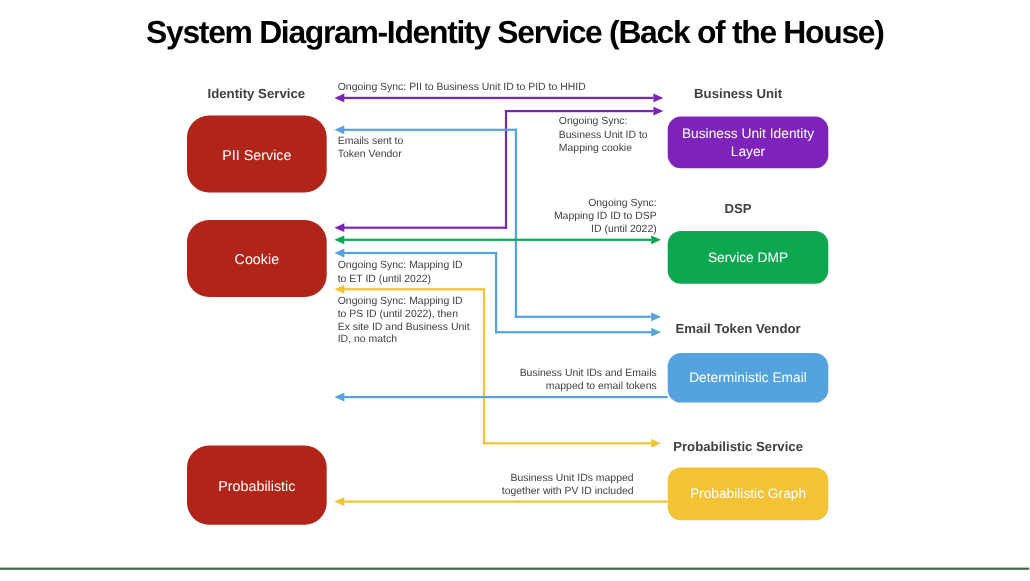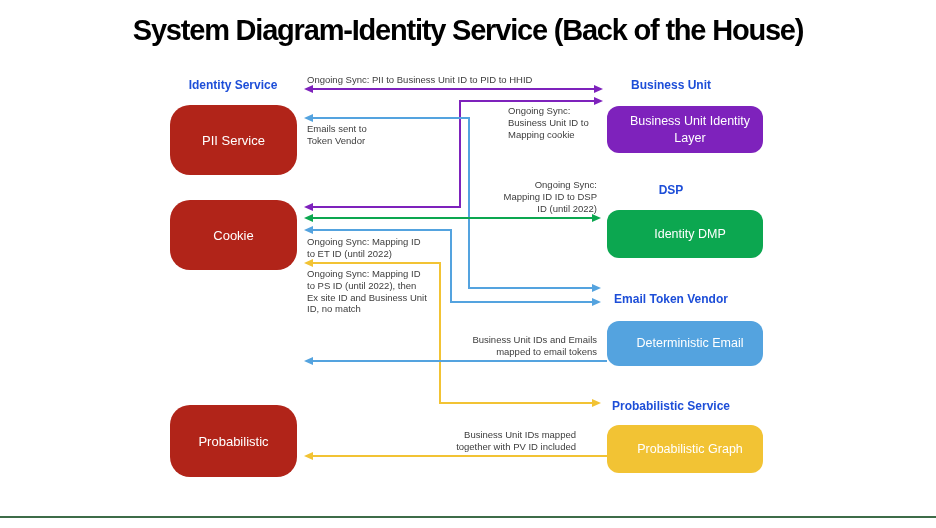--- a/index.html
+++ b/index.html
@@ -6,32 +6,31 @@
   .canvas{
     position:relative;width:936px;height:528px;background:#ffffff;overflow:hidden;
     font-family:"Liberation Sans",sans-serif;
   }
   .title{
     position:absolute;top:14px;left:0;width:936px;text-align:center;
     font-size:29px;font-weight:bold;letter-spacing:-1.2px;color:#000;
   }
   .chead{
     position:absolute;width:160px;text-align:center;
-    font-size:12px;font-weight:700;color:#1d4ed8;
+    font-size:12px;font-weight:700;color:#404040;
   }
   .lbox{
     position:absolute;left:170px;width:127px;border-radius:20px;
     color:#fff;font-size:13px;display:flex;align-items:center;justify-content:center;
     text-align:center;background:#B12419;
   }
   .rbox{
     position:absolute;left:607px;width:146px;border-radius:12px;
     color:#fff;font-size:12.5px;line-height:1.3;display:flex;align-items:center;justify-content:center;
     text-align:center;
-    padding-left:10px;
   }
   .bg-purple{background:#7E22BC;}
   .bg-green{background:#0CA750;}
   .bg-blue{background:#54A3DF;}
   .bg-yellow{background:#F2C334;}
   .p{color:#7E22BC;}
   .g{color:#0CA750;}
   .b{color:#54A3DF;}
   .y{color:#F2C334;}
   .line{position:absolute;background:currentColor;}
@@ -59,21 +58,21 @@
   <div class="chead" style="left:591px;top:78px;">Business Unit</div>
   <div class="chead" style="left:591px;top:183px;">DSP</div>
   <div class="chead" style="left:591px;top:292px;">Email Token Vendor</div>
   <div class="chead" style="left:591px;top:399px;">Probabilistic Service</div>
 
   <div class="lbox" style="top:105px;height:70px;">PII Service</div>
   <div class="lbox" style="top:200px;height:70px;">Cookie</div>
   <div class="lbox" style="top:405px;height:72px;">Probabilistic</div>
 
   <div class="rbox bg-purple" style="top:106px;height:47px;">Business Unit Identity Layer</div>
-  <div class="rbox bg-green" style="top:210px;height:48px;">Identity DMP</div>
+  <div class="rbox bg-green" style="top:210px;height:48px;">Service DMP</div>
   <div class="rbox bg-blue" style="top:321px;height:45px;">Deterministic Email</div>
   <div class="rbox bg-yellow" style="top:425px;height:48px;text-align:center;">Probabilistic Graph</div>
 
   <div>
     <span class="ah l p" style="left:304px;top:85px;"></span>
     <span class="line p" style="left:312px;top:88px;width:282px;height:2px;"></span>
     <span class="ah r p" style="left:594px;top:85px;"></span>
   </div>
 
   <div>

